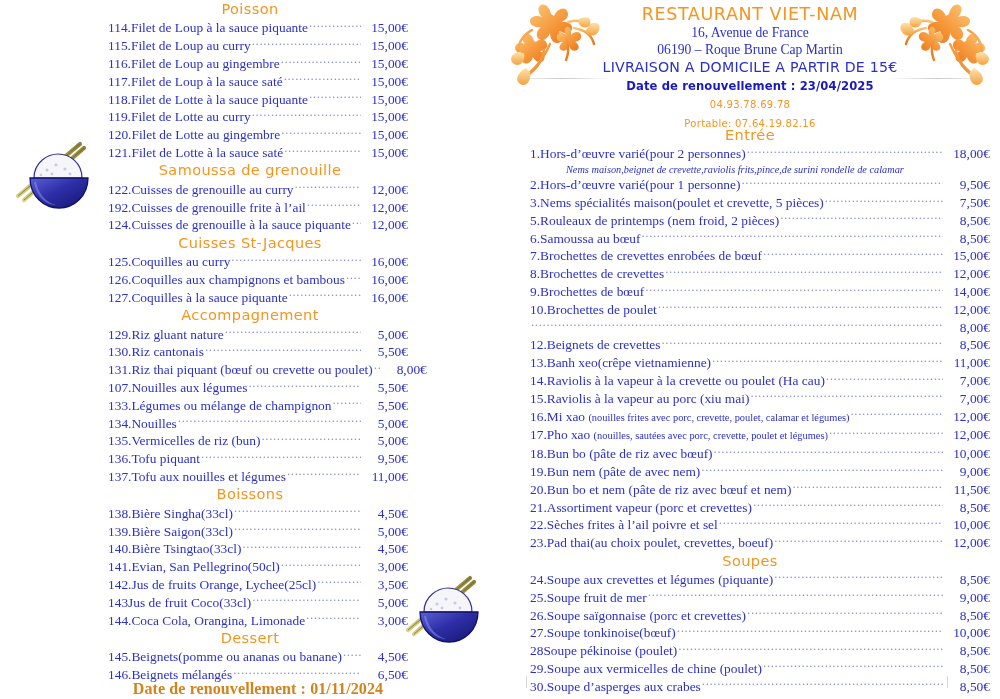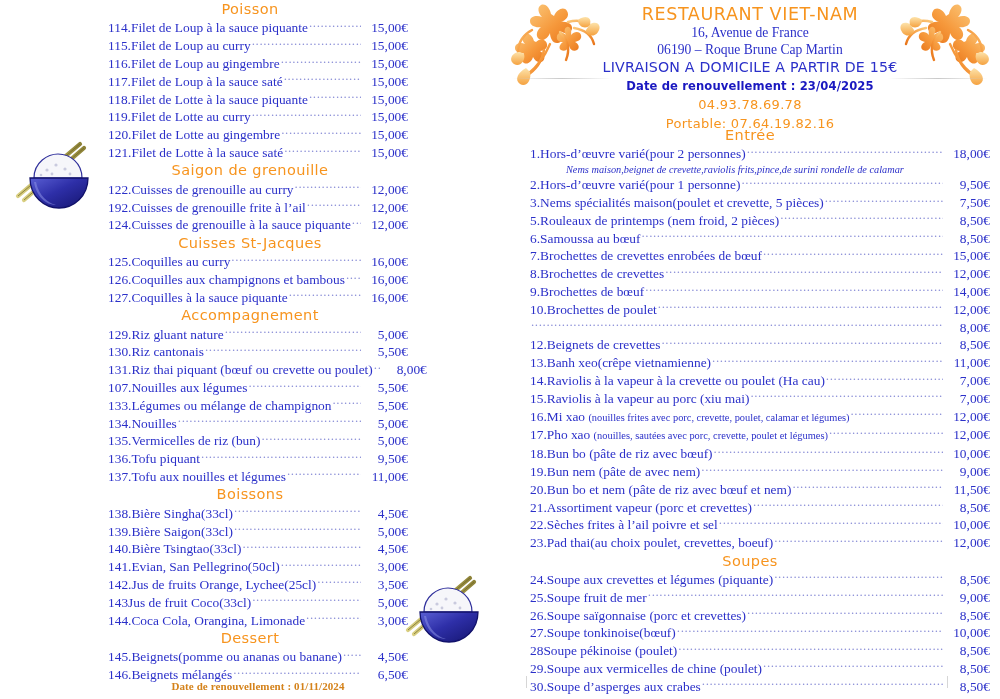--- a/index.html
+++ b/index.html
@@ -131,21 +131,21 @@
     color: #1a18c0;
     font-family: "DejaVu Sans", sans-serif;
     font-weight: bold;
     font-size: 11.6px;
     letter-spacing: .1px;
     line-height: 18px;
   }
   #mast-phone, #mast-mobile {
     color: #f7941e;
     font-family: "DejaVu Sans", sans-serif;
-    font-size: 13px;
+    font-size: 10px;
     letter-spacing: .3px;
     line-height: 19px;
   }
 
   
   .floral {
     position: absolute;
     top: 2px;
     width: 96px;
     height: 92px;
@@ -175,21 +175,21 @@
   
   #left-renew {
     position: absolute;
     left: 0;
     right: 0;
     top: 680px;
     text-align: center;
     color: #d4821a;
     font-family: "Liberation Serif", serif;
     font-weight: bold;
-    font-size: 11px;
+    font-size: 16px;
     letter-spacing: .1px;
     padding-left: 16px;
   }
 
   
   .hair {
     position: absolute;
     width: 1px;
     height: 12px;
     background: #d6d6d6;
@@ -238,21 +238,21 @@
             <span class="name">120.Filet de Lotte au gingembre</span>
             <span class="leader"></span>
             <span class="price">15,00€</span>
           </li>
           <li class="item">
             <span class="name">121.Filet de Lotte à la sauce saté</span>
             <span class="leader"></span>
             <span class="price">15,00€</span>
           </li>
         </ul>
-        <div class="section-title">Saigon de grenouille</div>
+        <div class="section-title">Samoussa de grenouille</div>
         <ul class="items">
           <li class="item">
             <span class="name">122.Cuisses de grenouille au curry</span>
             <span class="leader"></span>
             <span class="price">12,00€</span>
           </li>
           <li class="item">
             <span class="name">192.Cuisses de grenouille frite à l’ail</span>
             <span class="leader"></span>
             <span class="price">12,00€</span>

